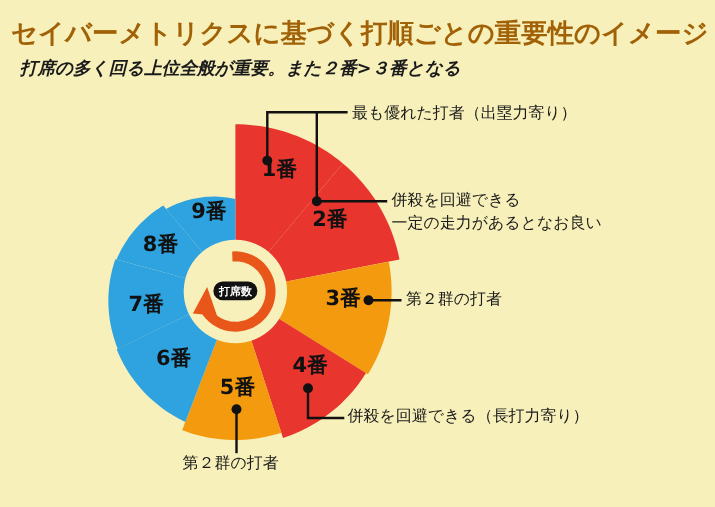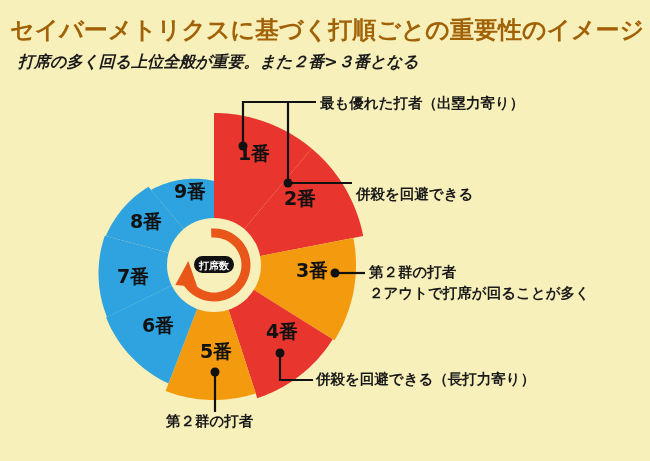--- a/index.html
+++ b/index.html
@@ -17,21 +17,21 @@
   .subtitle {
     position:absolute; left:18px; top:52px;
     font-size:16px; font-weight:bold; color:#1a1a1a; white-space:nowrap;font-style:italic;
   }
   svg.chart { position:absolute; left:0; top:0; }
   .seg-label {
     font-family:"DejaVu Sans", "Liberation Sans", sans-serif;
     font-weight:bold; font-size:19px; fill:#111;
   }
   .note {
-    position:absolute; font-size:14.5px; font-weight:bold; color:#1a1a1a;
+    position:absolute; font-size:14.5px; font-weight:normal; color:#1a1a1a;
     line-height:21px; white-space:nowrap;
   }
   .pill-text {
     font-family:"DejaVu Sans", "Liberation Sans", sans-serif;
     font-size:10px; font-weight:bold; fill:#fff;
   }
 </style>
 </head>
 <body>
 
@@ -87,25 +87,25 @@
     <circle cx="288" cy="183" r="4.5"></circle>
     <circle cx="335" cy="273" r="4.5"></circle>
     <circle cx="280" cy="353" r="4.5"></circle>
     <circle cx="215" cy="372" r="4.5"></circle>
   </g>
 </svg>
 
 <div class="note" style="left:320px; top:93px;">
   <div>最も優れた打者（出塁力寄り）</div>
 </div>
-<div class="note" style="left:356px; top:184px;">
+<div class="note" style="left:356px; top:172px;">
   <div>併殺を回避できる</div>
+  <div>一定の走力があるとなお良い</div>
 </div>
 <div class="note" style="left:369px; top:262px;">
   <div>第２群の打者</div>
-  <div>２アウトで打席が回ることが多く</div>
 </div>
 <div class="note" style="left:316px; top:369px;">
   <div>併殺を回避できる（長打力寄り）</div>
 </div>
 <div class="note" style="left:166px; top:411px;">
   <div>第２群の打者</div>
 </div>
 
 </body></html>

